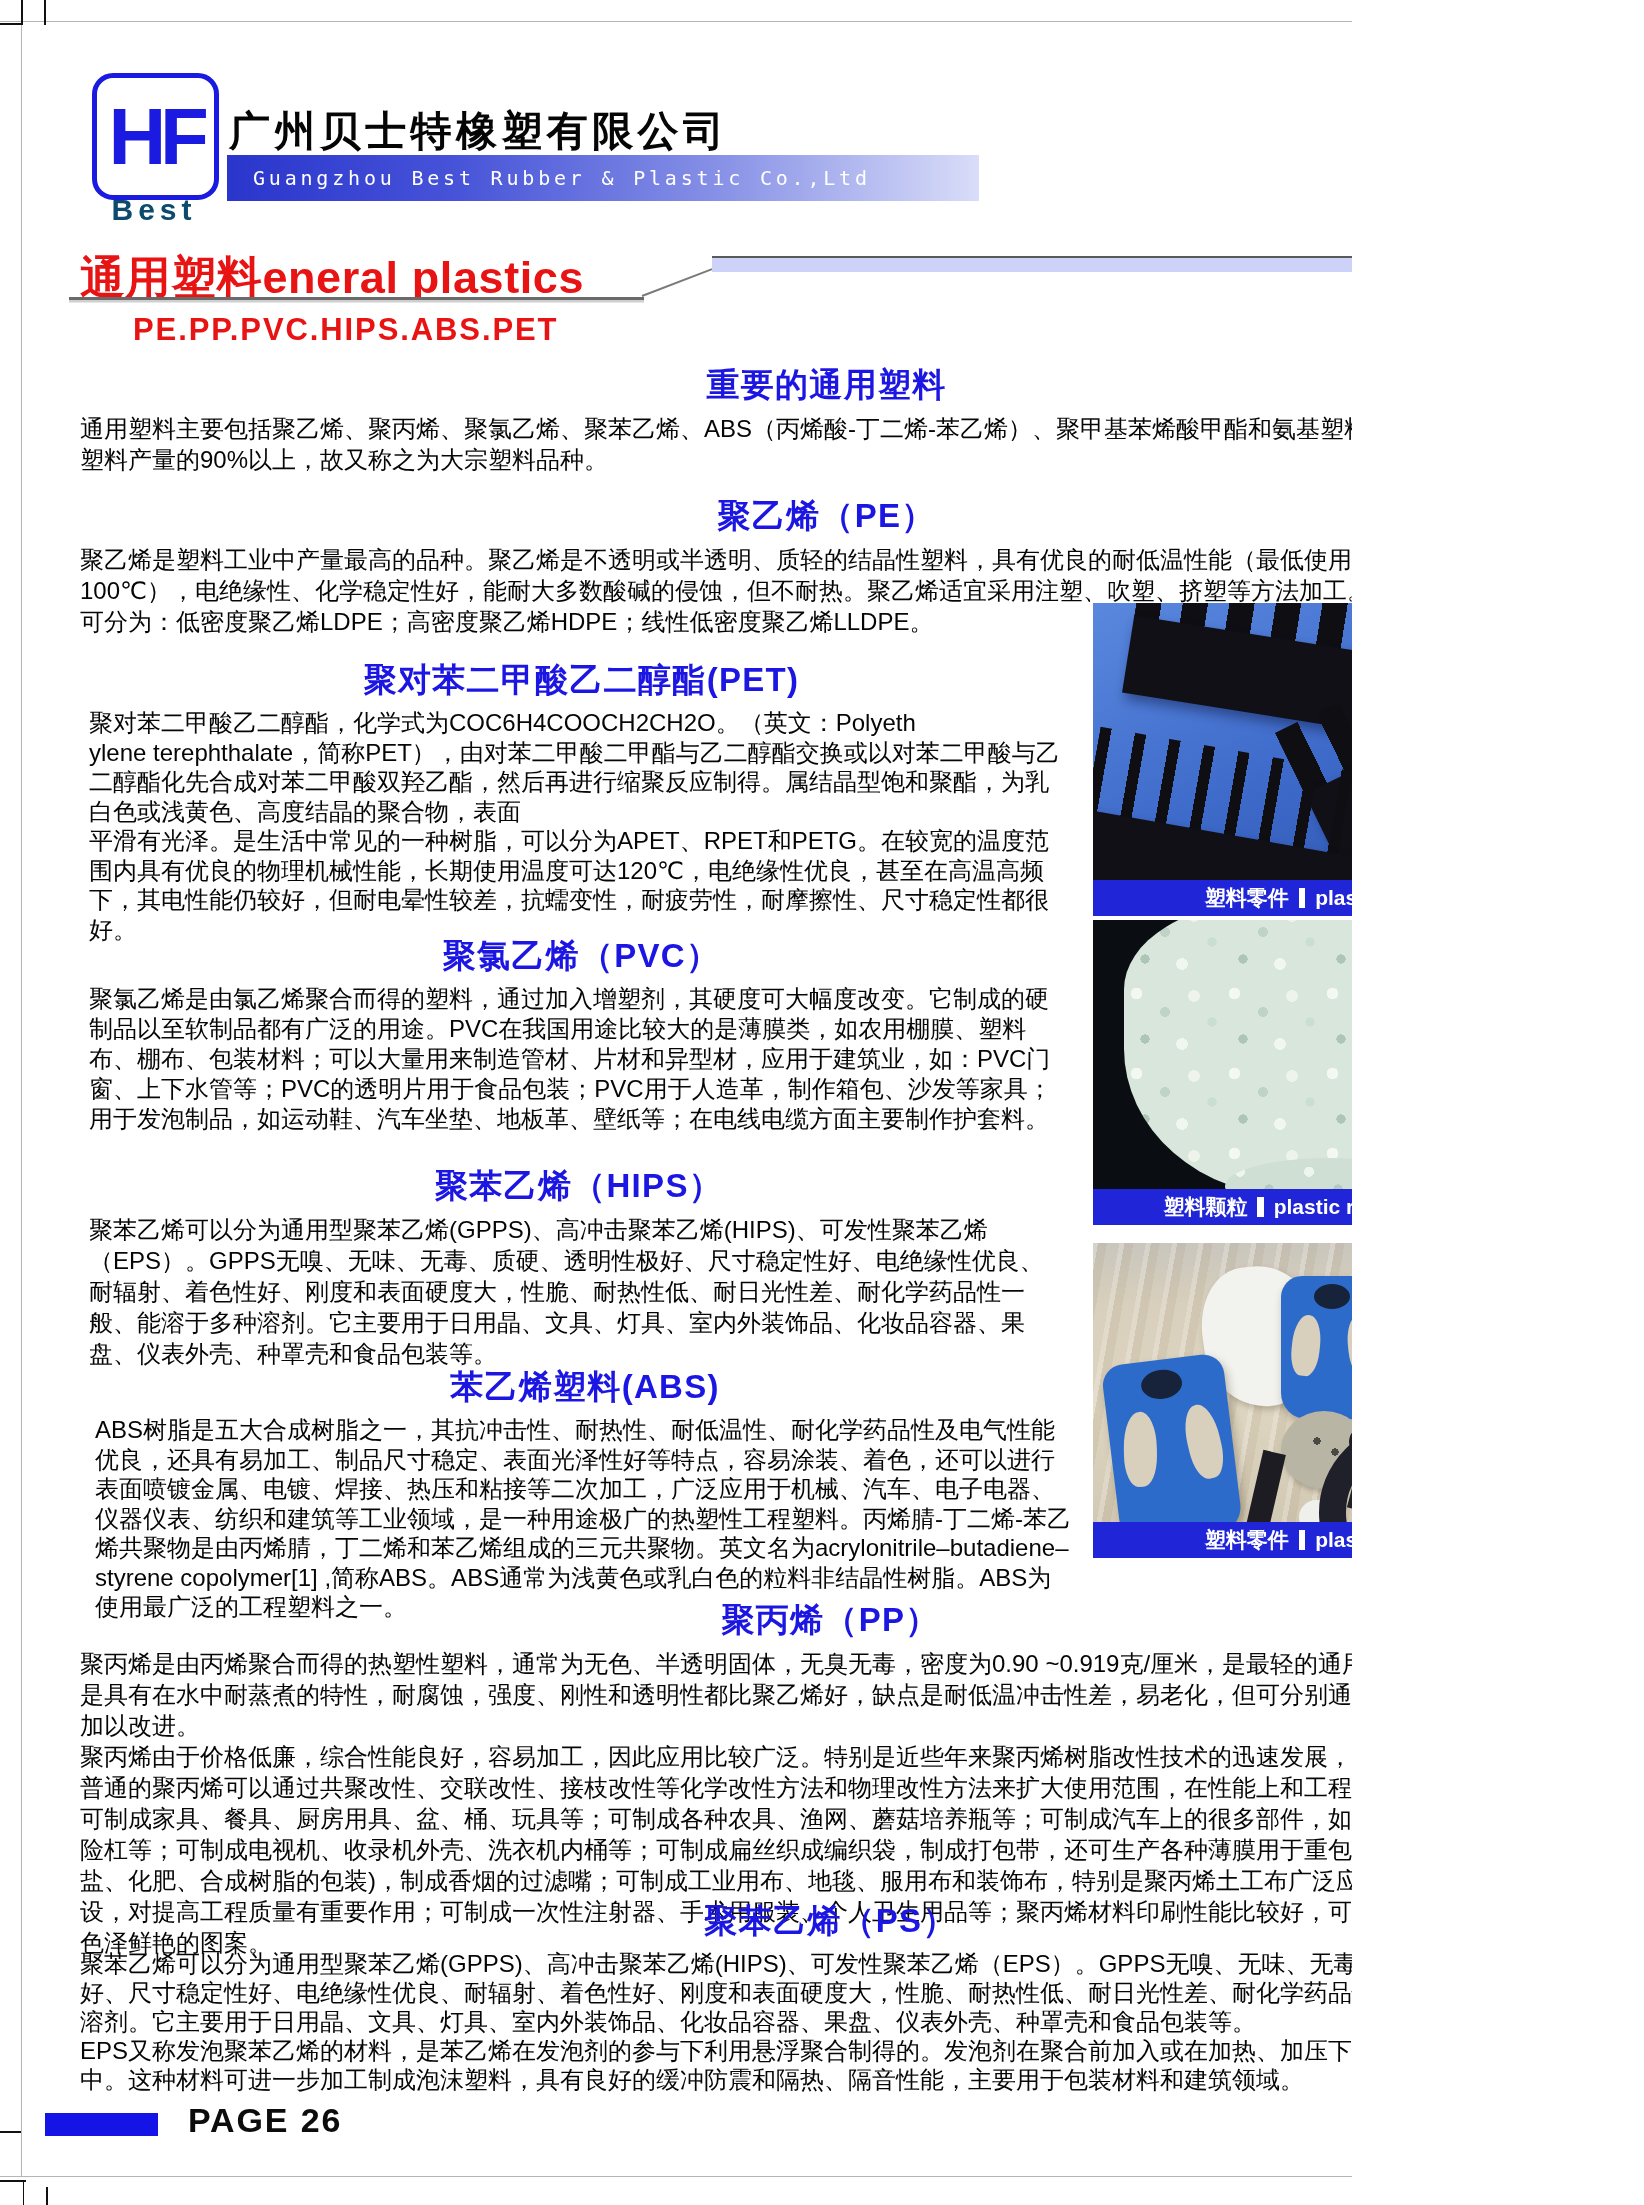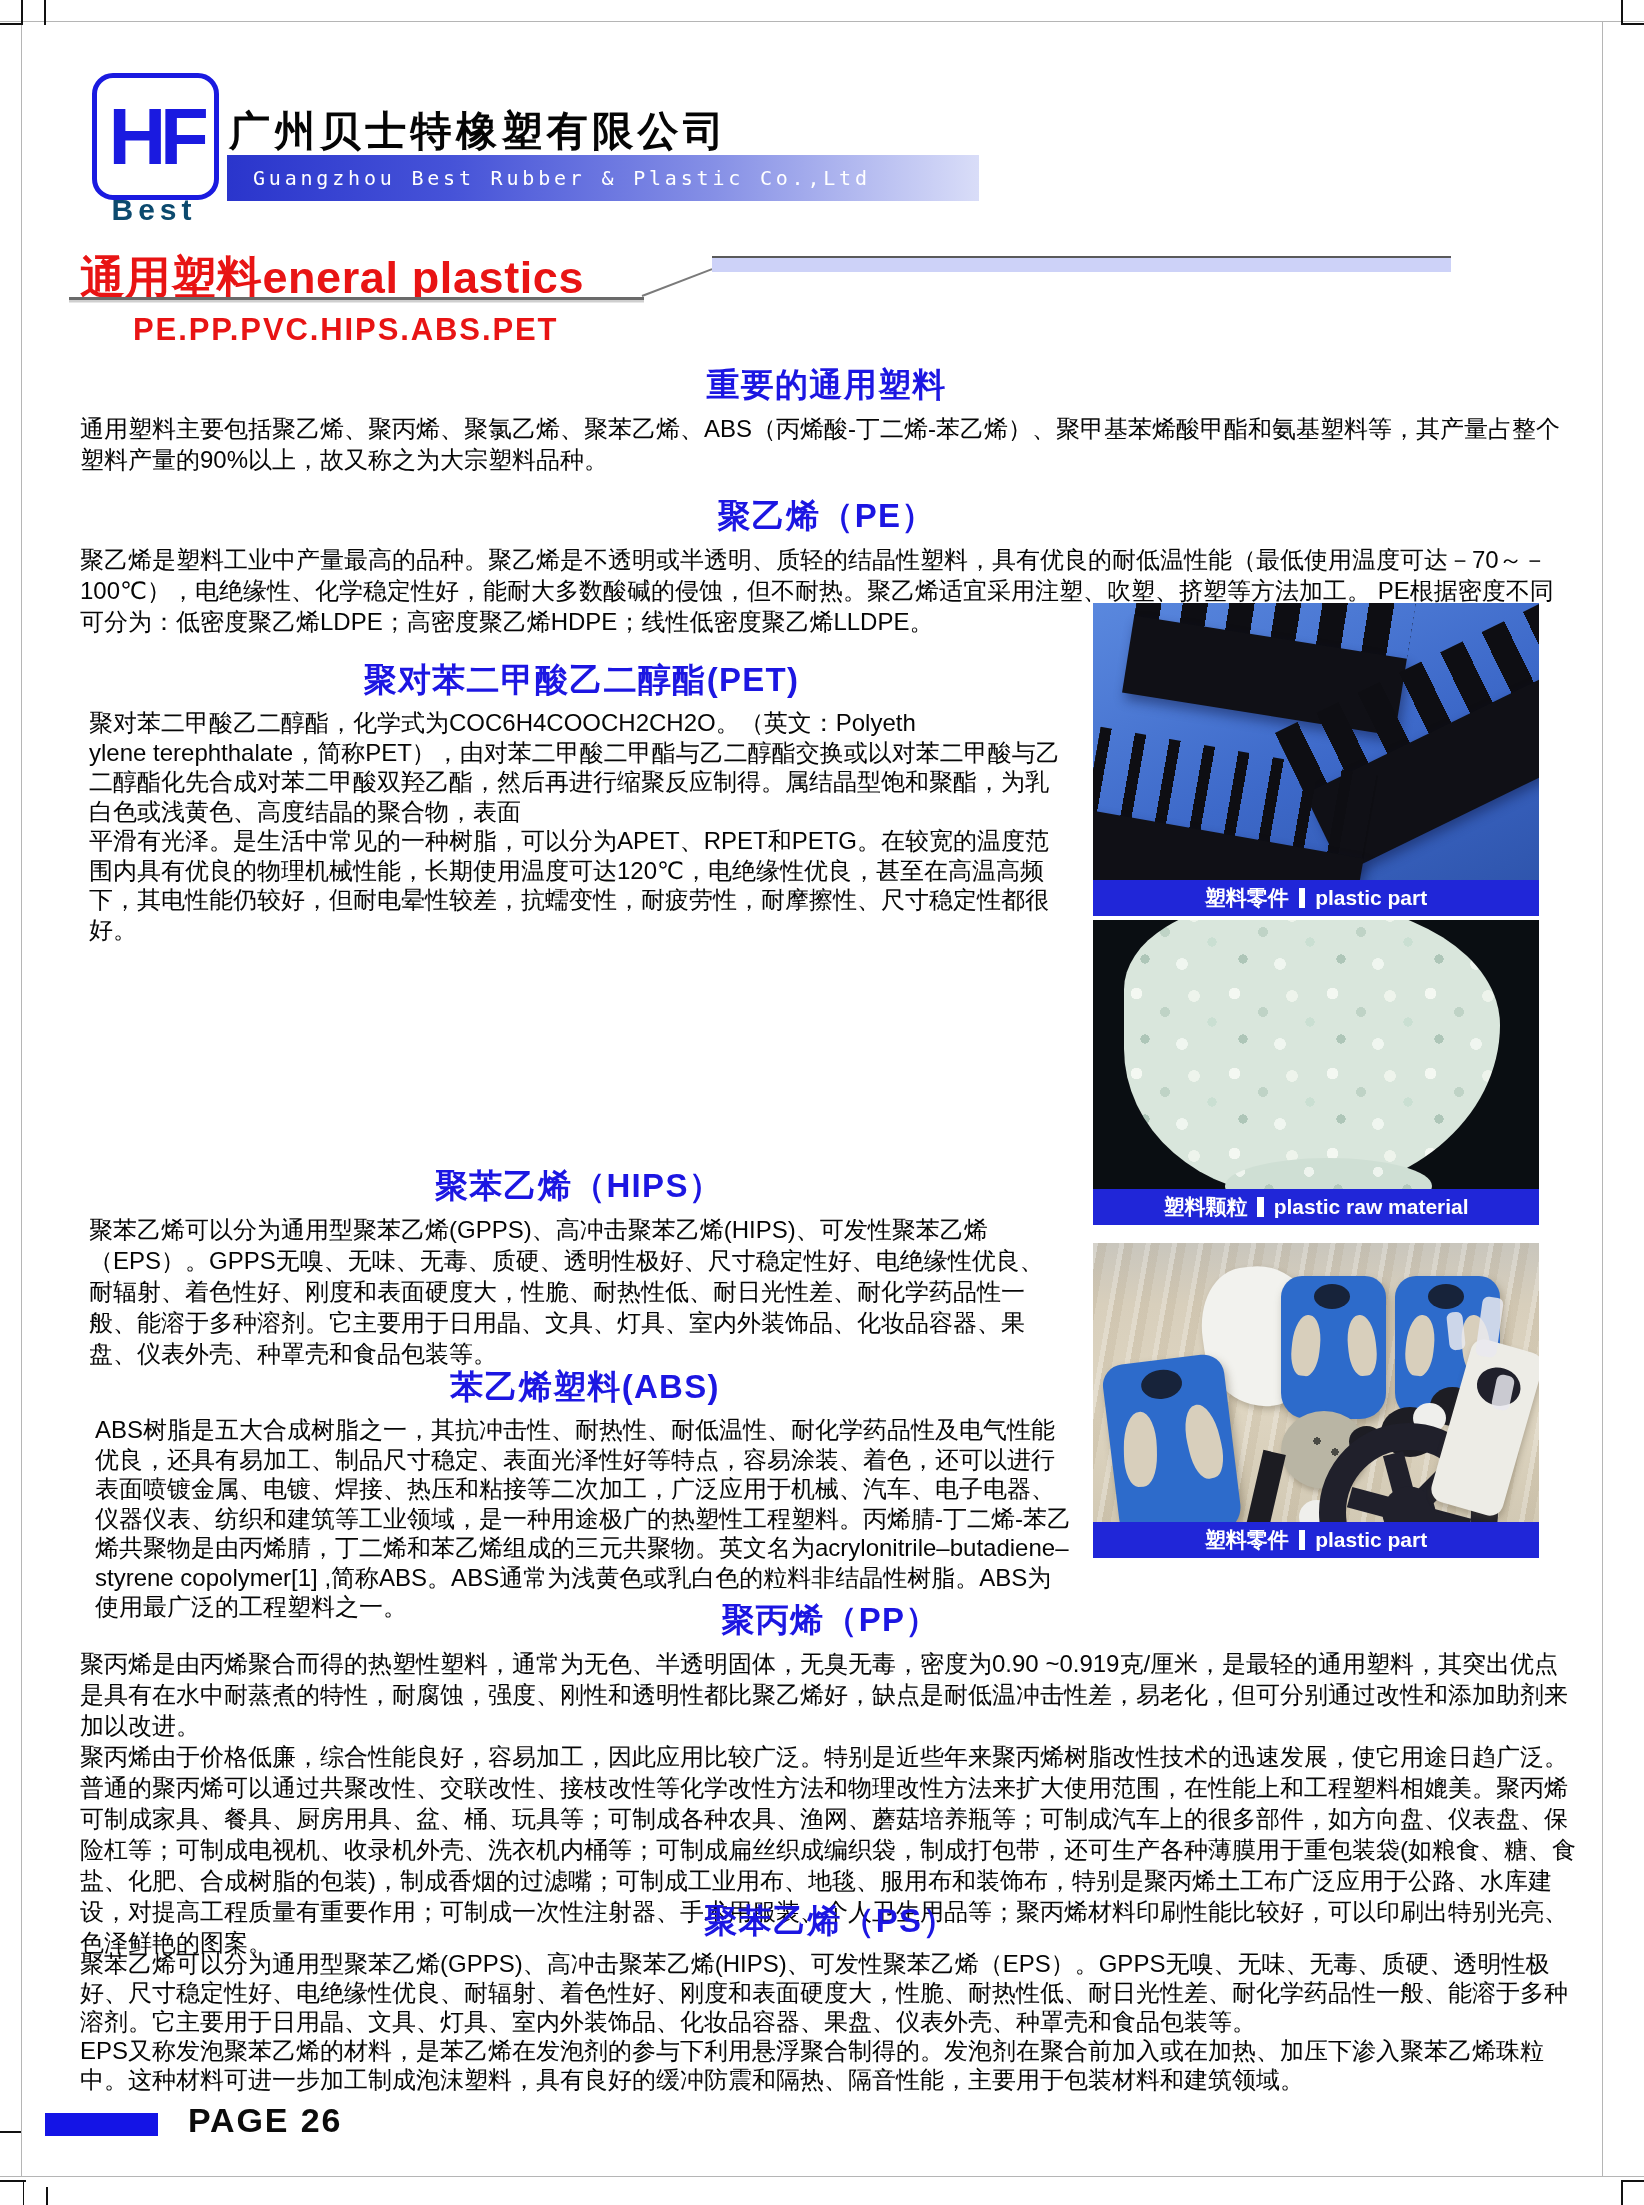--- a/index.html
+++ b/index.html
@@ -1,16 +1,16 @@
 <!DOCTYPE html>
 <html style="font-size:10px"><head>
 <meta charset="utf-8">
 <style>
   html,body{margin:0;padding:0;background:#ffffff;}
-  #page{position:relative;width:1644px;height:2205px;background:#ffffff;overflow:hidden;
+  #page{position:relative;width:1352px;height:2205px;background:#ffffff;overflow:hidden;
         font-family:"Liberation Sans","DejaVu Sans",sans-serif;color:#000;}
 
   
   .gline{position:absolute;background:#b5b5b5;}
   .cmark{position:absolute;background:#111;}
 
   
   .logo-box{position:absolute;left:92px;top:73px;width:117px;height:117px;
             border:5.6px solid #1a1ae0;border-radius:21px;display:flex;align-items:center;justify-content:center;}
   .logo-box span{color:#1a1ae0;font-size:80px;font-weight:800;letter-spacing:-6.3px;line-height:1;}
@@ -186,20 +186,24 @@
     <p>聚乙烯是塑料工业中产量最高的品种。聚乙烯是不透明或半透明、质轻的结晶性塑料，具有优良的耐低温性能（最低使用温度可达－70～－100℃），电绝缘性、化学稳定性好，能耐大多数酸碱的侵蚀，但不耐热。聚乙烯适宜采用注塑、吹塑、挤塑等方法加工。 PE根据密度不同可分为：低密度聚乙烯LDPE；高密度聚乙烯HDPE；线性低密度聚乙烯LLDPE。</p>
   </section>
 
   <section class="sec sec3">
     <h2>聚对苯二甲酸乙二醇酯(PET)</h2>
     <p>聚对苯二甲酸乙二醇酯，化学式为COC6H4COOCH2CH2O。（英文：Polyeth</p>
     <p>ylene terephthalate，简称PET），由对苯二甲酸二甲酯与乙二醇酯交换或以对苯二甲酸与乙二醇酯化先合成对苯二甲酸双羟乙酯，然后再进行缩聚反应制得。属结晶型饱和聚酯，为乳白色或浅黄色、高度结晶的聚合物，表面</p>
     <p>平滑有光泽。是生活中常见的一种树脂，可以分为APET、RPET和PETG。在较宽的温度范围内具有优良的物理机械性能，长期使用温度可达120℃，电绝缘性优良，甚至在高温高频下，其电性能仍较好，但耐电晕性较差，抗蠕变性，耐疲劳性，耐摩擦性、尺寸稳定性都很好。</p>
   </section>
 
+  <section class="sec sec4">
+    <h2>聚氯乙烯（PVC）</h2>
+    <p>聚氯乙烯是由氯乙烯聚合而得的塑料，通过加入增塑剂，其硬度可大幅度改变。它制成的硬制品以至软制品都有广泛的用途。PVC在我国用途比较大的是薄膜类，如农用棚膜、塑料布、棚布、包装材料；可以大量用来制造管材、片材和异型材，应用于建筑业，如：PVC门窗、上下水管等；PVC的透明片用于食品包装；PVC用于人造革，制作箱包、沙发等家具；用于发泡制品，如运动鞋、汽车坐垫、地板革、壁纸等；在电线电缆方面主要制作护套料。</p>
+  </section>
 
   <section class="sec sec5">
     <h2>聚苯乙烯（HIPS）</h2>
     <p>聚苯乙烯可以分为通用型聚苯乙烯(GPPS)、高冲击聚苯乙烯(HIPS)、可发性聚苯乙烯（EPS）。GPPS无嗅、无味、无毒、质硬、透明性极好、尺寸稳定性好、电绝缘性优良、耐辐射、着色性好、刚度和表面硬度大，性脆、耐热性低、耐日光性差、耐化学药品性一般、能溶于多种溶剂。它主要用于日用晶、文具、灯具、室内外装饰品、化妆品容器、果盘、仪表外壳、种罩壳和食品包装等。</p>
   </section>
 
   <section class="sec sec6">
     <h2>苯乙烯塑料(ABS)</h2>
     <p>ABS树脂是五大合成树脂之一，其抗冲击性、耐热性、耐低温性、耐化学药品性及电气性能优良，还具有易加工、制品尺寸稳定、表面光泽性好等特点，容易涂装、着色，还可以进行表面喷镀金属、电镀、焊接、热压和粘接等二次加工，广泛应用于机械、汽车、电子电器、仪器仪表、纺织和建筑等工业领域，是一种用途极广的热塑性工程塑料。丙烯腈-丁二烯-苯乙烯共聚物是由丙烯腈，丁二烯和苯乙烯组成的三元共聚物。英文名为acrylonitrile–butadiene–styrene copolymer[1] ,简称ABS。ABS通常为浅黄色或乳白色的粒料非结晶性树脂。ABS为使用最广泛的工程塑料之一。</p>
   </section>

